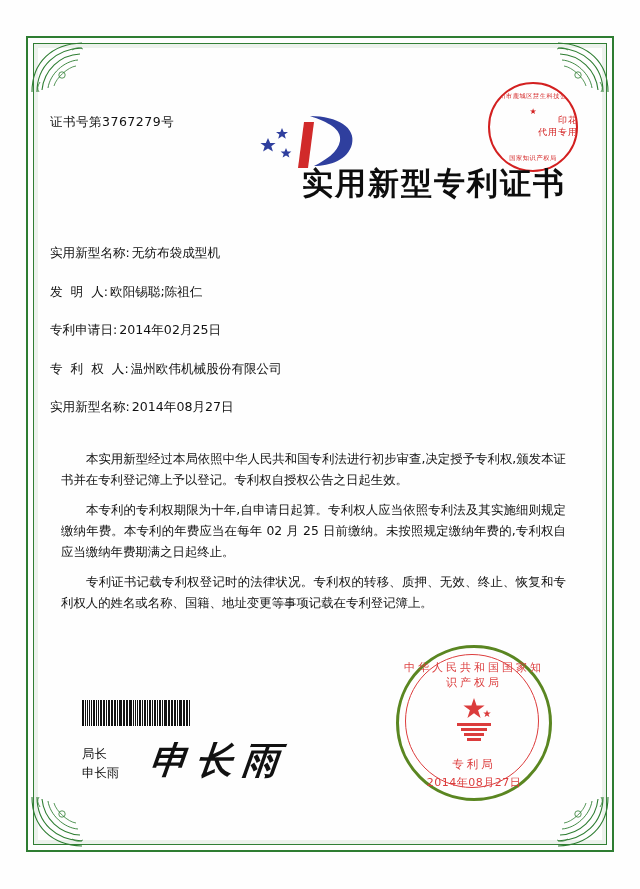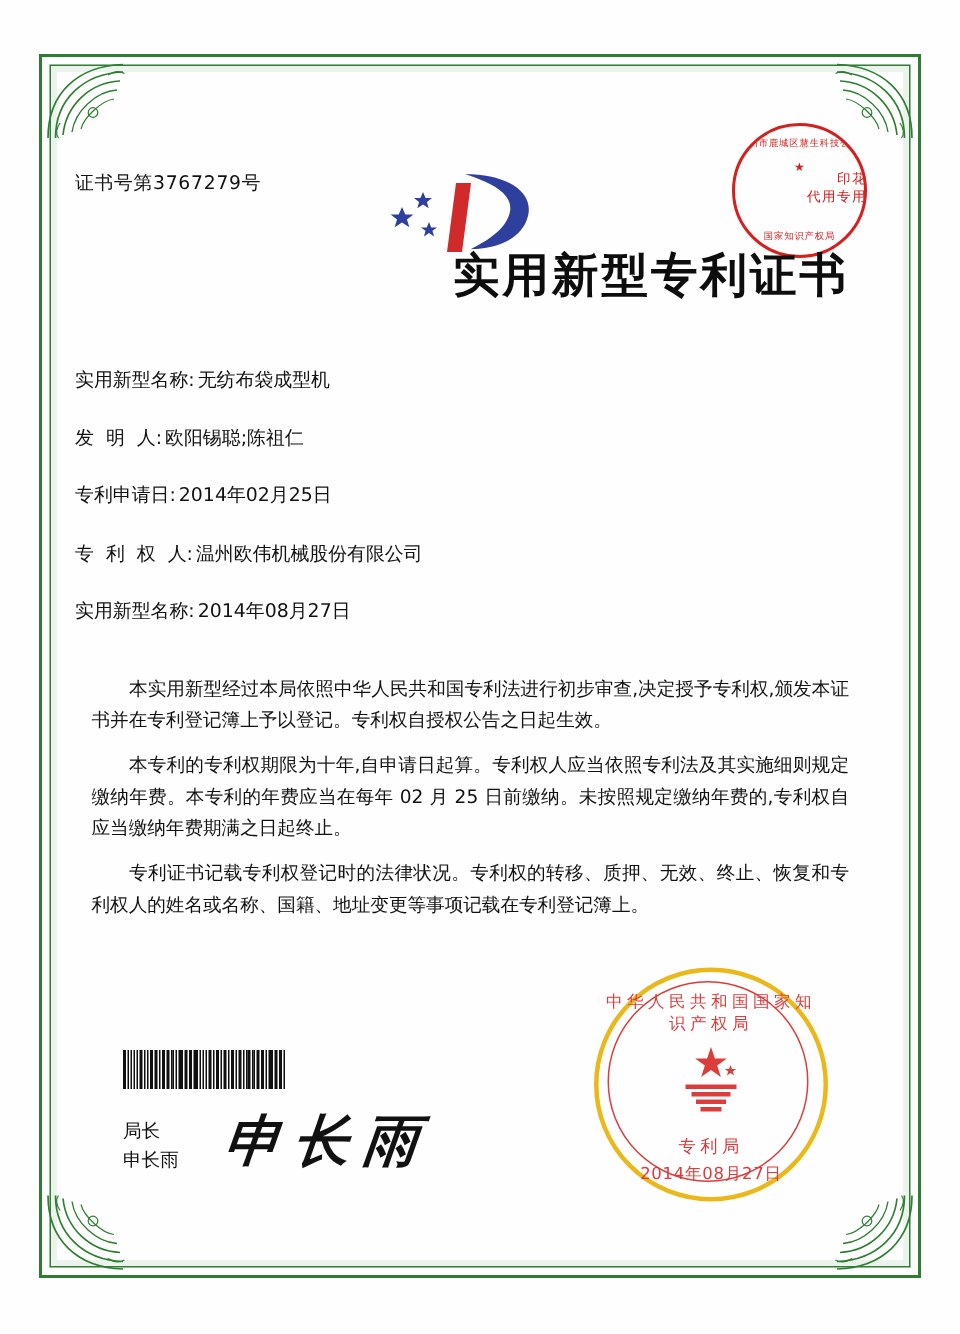--- a/index.html
+++ b/index.html
@@ -181,21 +181,21 @@
     font-style: italic;
     letter-spacing: 9px;
     color: #111;
     transform: skewX(-6deg);
   }
 
   .seal-bottom {
     position: absolute;
     right: 88px; bottom: 88px;
     width: 150px; height: 150px;
-    border: 3px solid #eab308;
+    border: 3px solid #4d7c0f;
     border-radius: 50%;
     color: #d92c2c;
     opacity: 0.92;
   }
   .seal-bottom .ring {
     position: absolute;
     left: 6px; top: 6px;
     width: 132px; height: 132px;
     border: 1px solid #d92c2c;
     border-radius: 50%;

